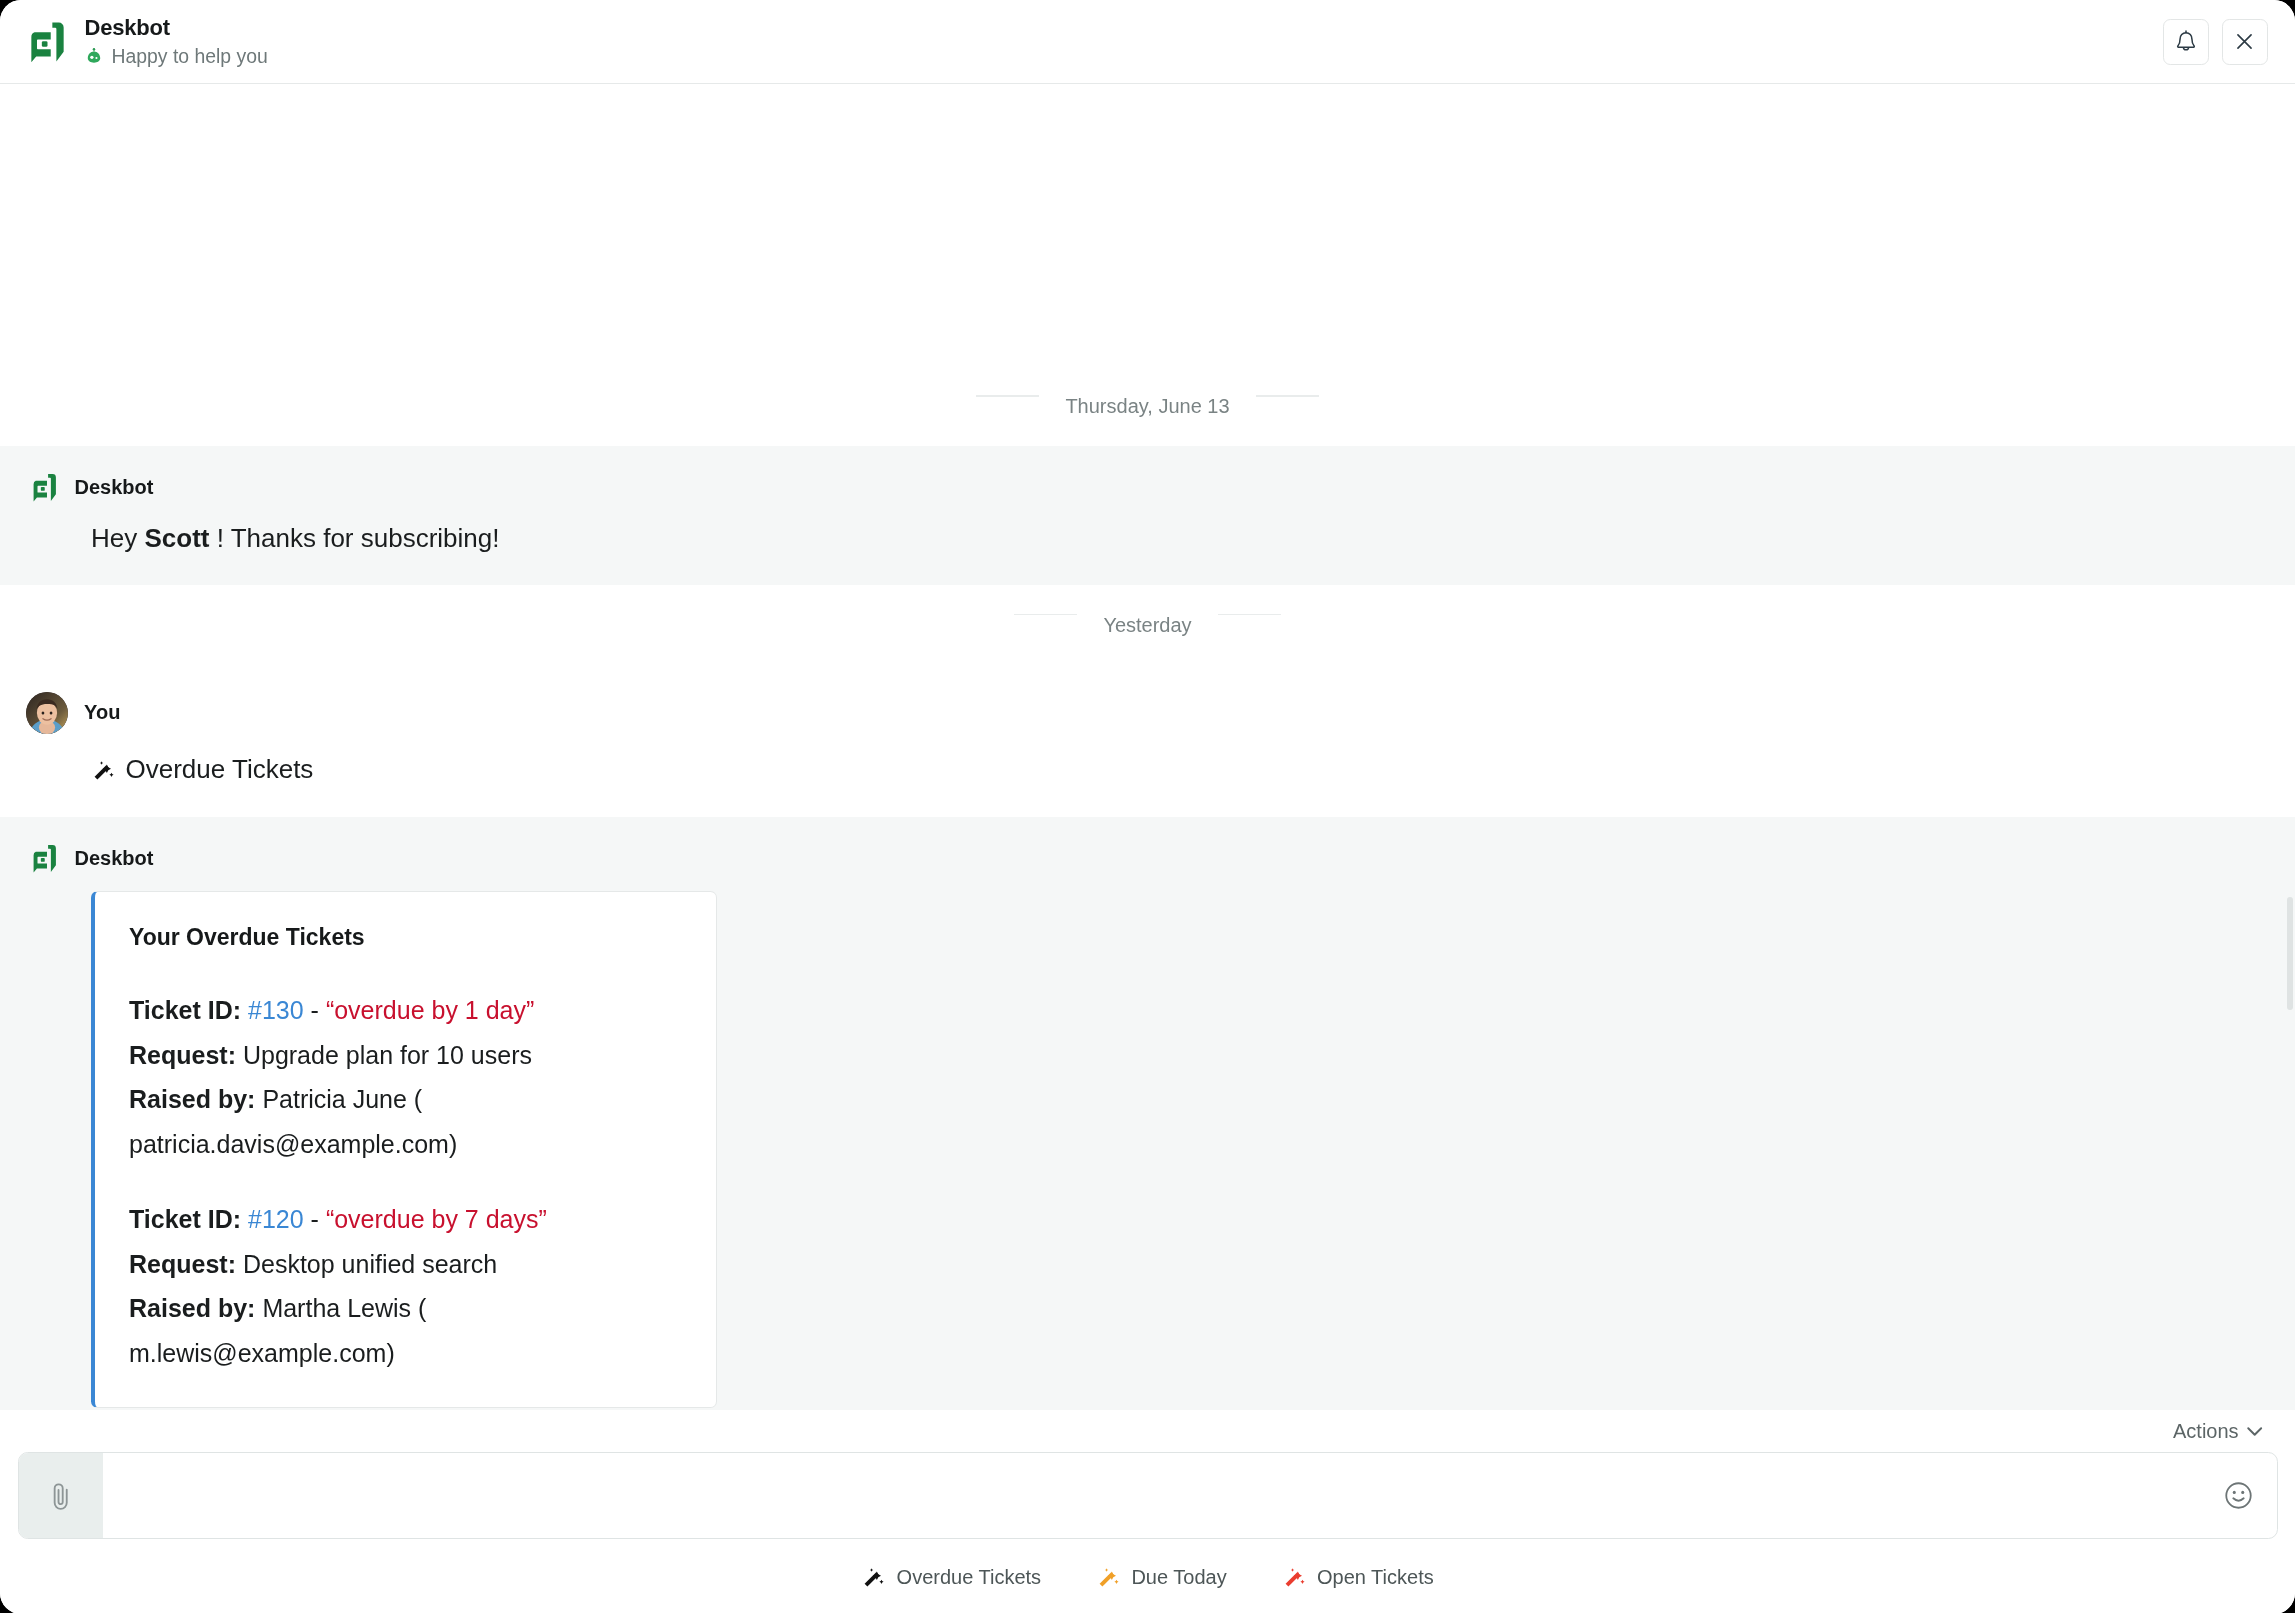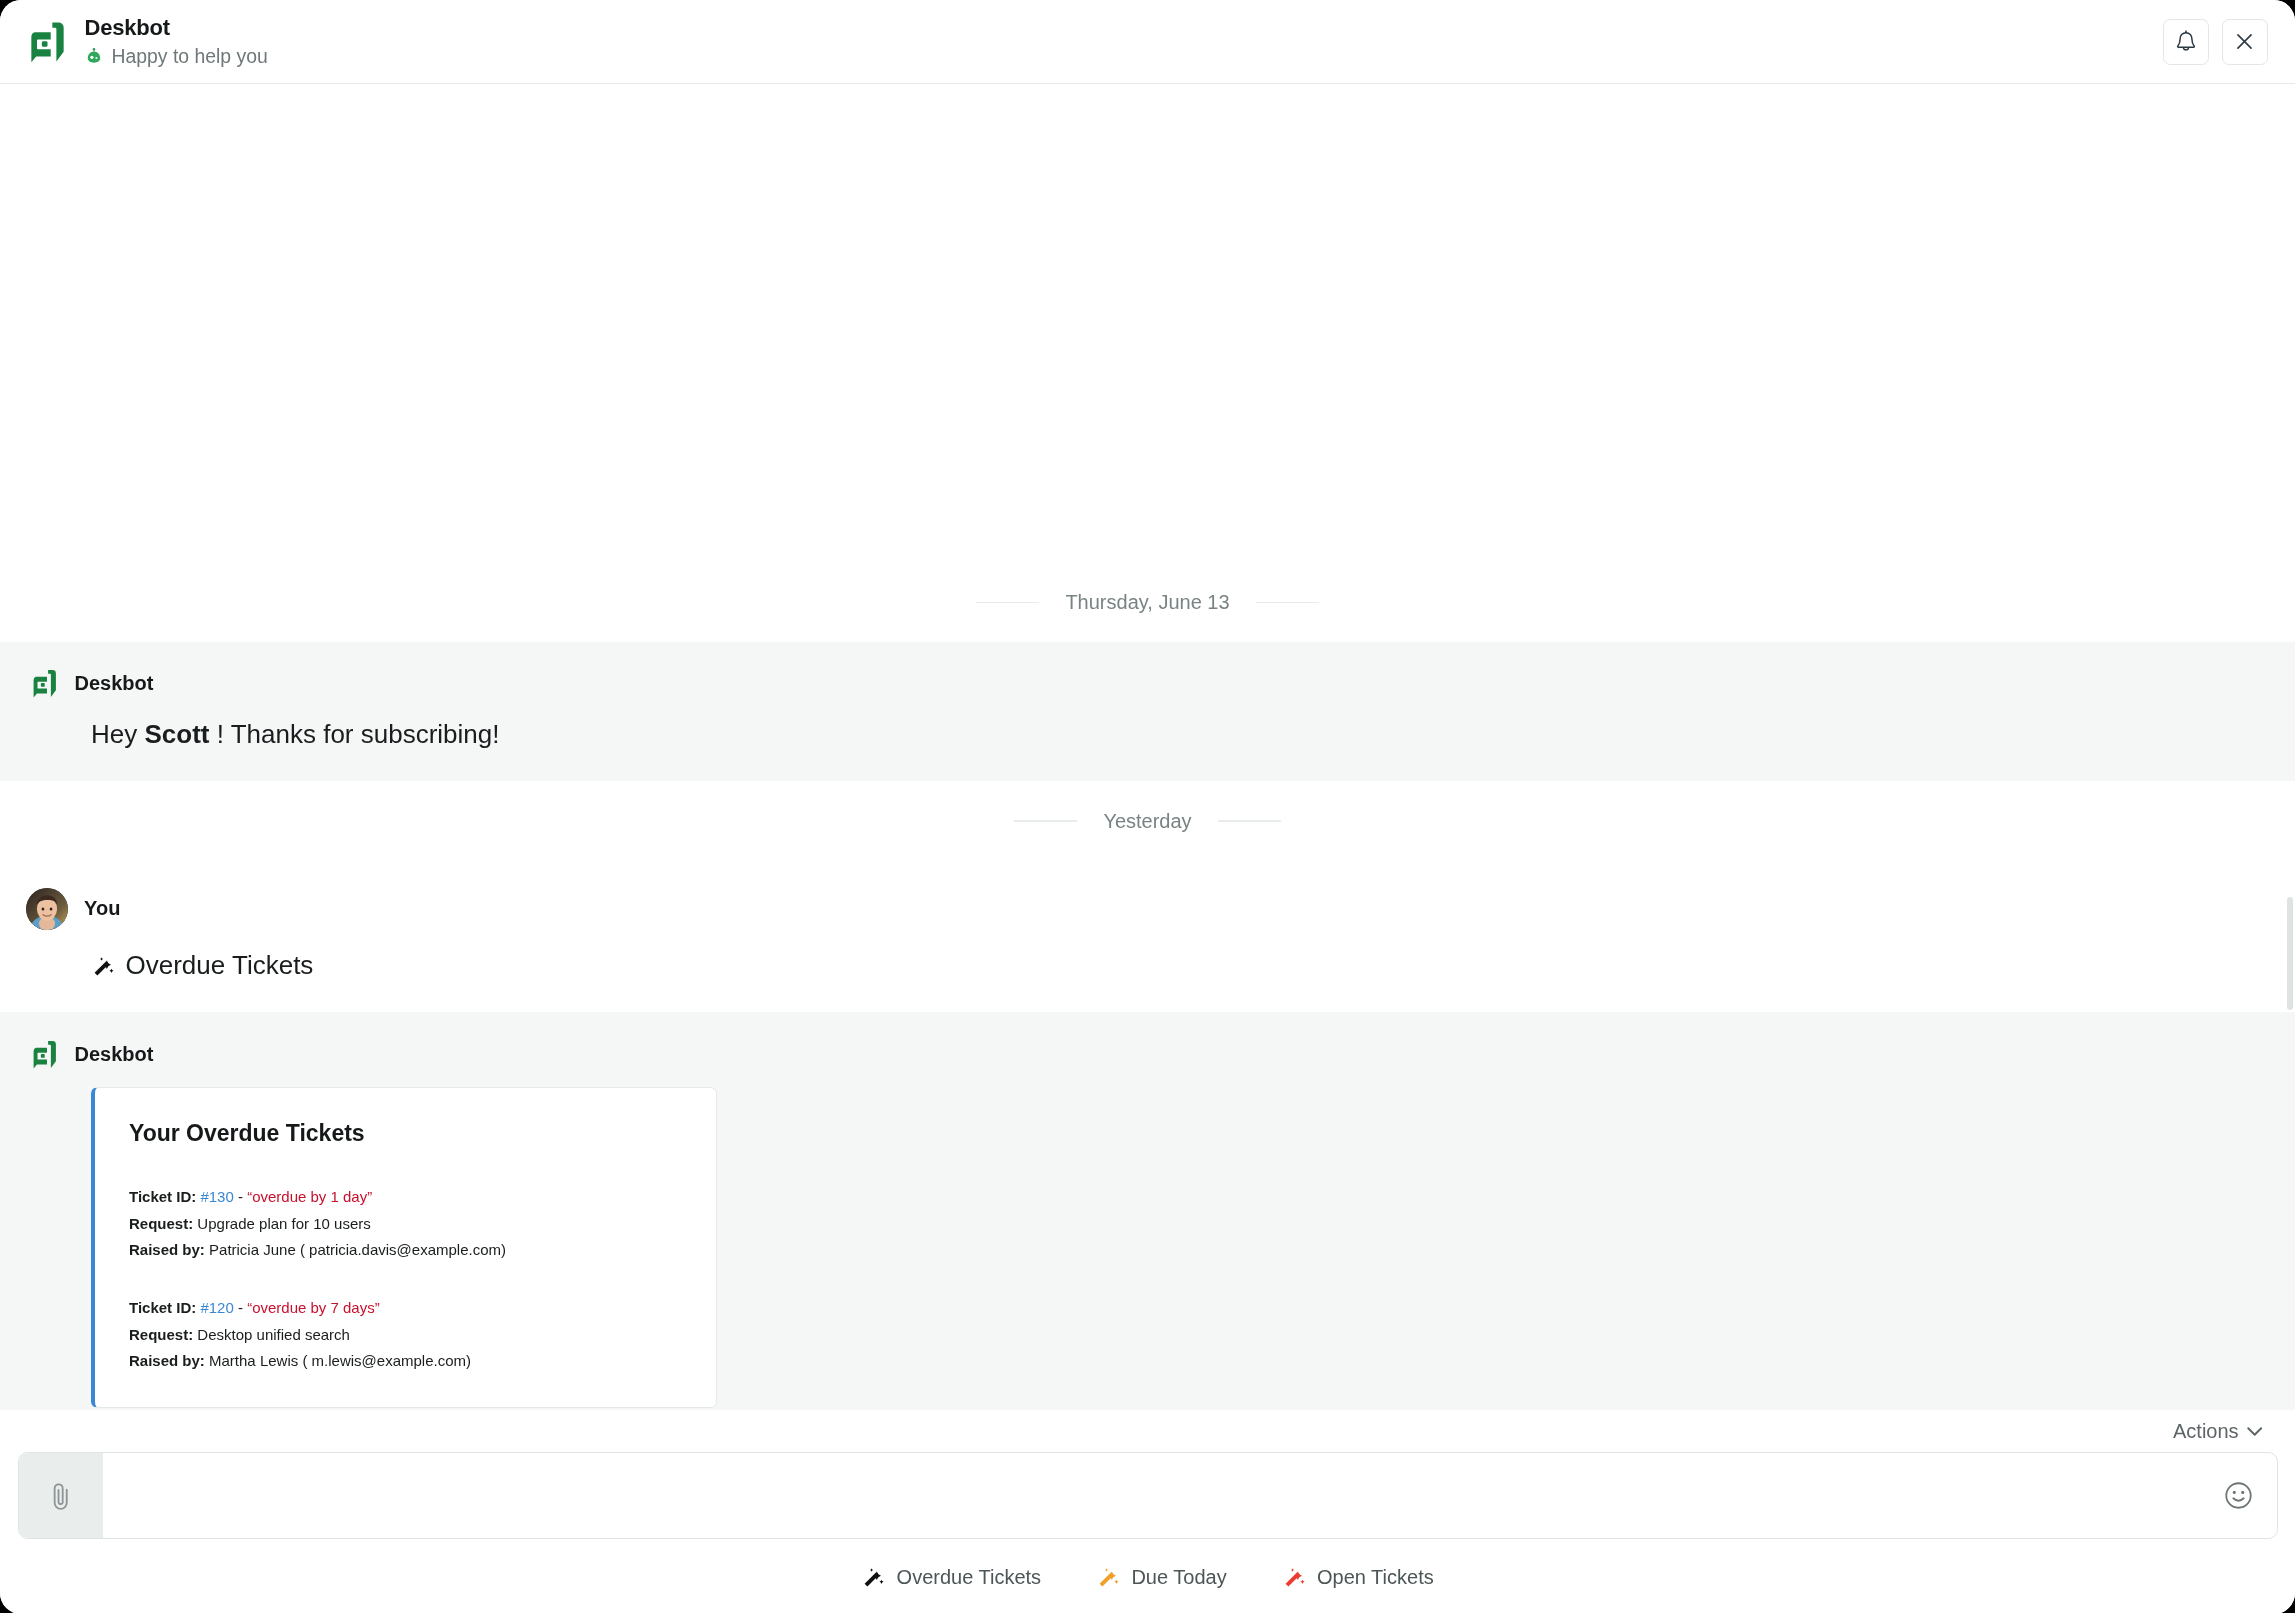--- a/index.html
+++ b/index.html
@@ -79,21 +79,21 @@
     background: #ffffff;
     overflow: hidden;
   }
   .convo-inner {
     position: absolute;
     bottom: 0; left: 0;
     width: 2295px;
   }
 
   .divider {
-    display: flex; align-items: center; justify-content: center;
+    display: flex; align-items: flex-start; justify-content: center;
     gap: 26px;
     padding: 29px 0 27.5px 0;
   }
   .divider .line { width: 63px; height: 1.6px; background: #e9ecec; }
   .divider .label { font-size: 20px; color: #7a8384; }
 
   .msg {
     width: 2295px;
     padding: 27.5px 0 29px 0;
   }
@@ -140,21 +140,21 @@
     border-left: 4.9px solid #3a87d4;
     border-radius: 6.5px;
     padding: 32px 34px 32px 34px;
   }
   .ticket-card-title {
     font-size: 23px;
     font-weight: bold;
     color: #16191a;
     margin-bottom: 37px;
   }
-  .ticket-block { font-size: 15px; color: #1a1d1e; line-height: 1.78; }
+  .ticket-block { font-size: 25px; color: #1a1d1e; line-height: 1.78; }
   .ticket-block + .ticket-block { margin-top: 31px; }
   .ticket-block .lbl { font-weight: bold; }
   .ticket-id { color: #3a87d4; }
   .ticket-overdue { color: #c8102e; }
 
   
   .actions-row {
     position: absolute;
     left: 0; top: 1410px;
     width: 2295px;

